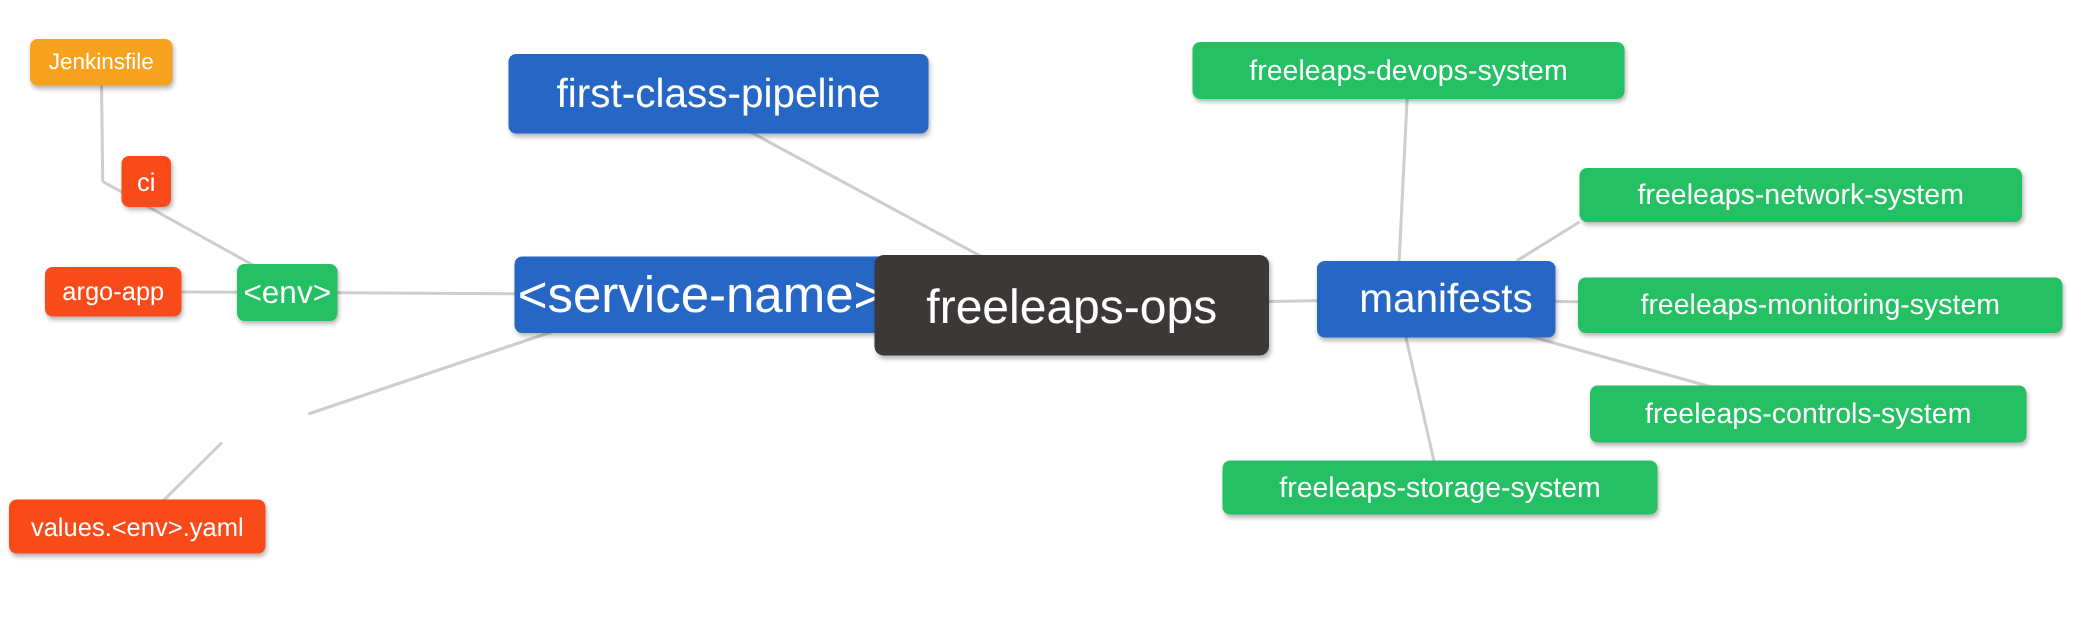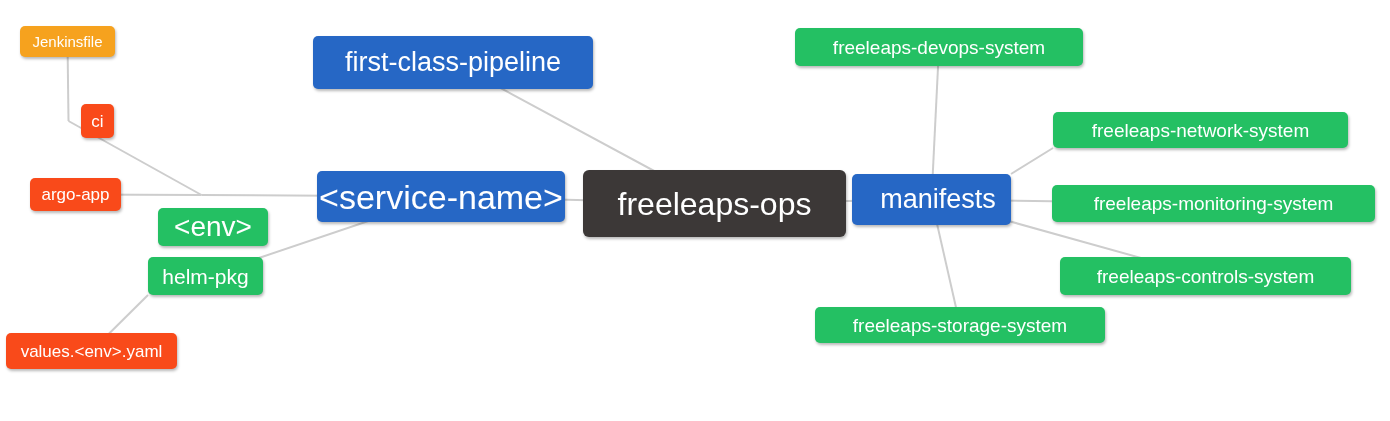--- a/index.html
+++ b/index.html
@@ -19,27 +19,27 @@
     white-space:nowrap;
     border-radius:5px;
     box-shadow:1px 2px 3px rgba(0,0,0,0.28);
     cursor:pointer;
     box-sizing:border-box;
     line-height:1;
   }
   .t-orange{background:var(--leaf_orange,#F6A21E);}
   .t-red{background:var(--leaf_red,#F94A1A);}
   .t-green{background:var(--leaf_green,#24C063);}
-  .t-blue{background:var(--branch_blue,#2667C5);}
+  .t-blue{background:var(--branch_blue,#2667C5);margin-left:26px;}
   .t-dark{background:var(--root_dark,#3C3837);border-radius:6px;}
 
   .n-jenkinsfile{left:20px;top:26px;width:95px;height:31px;font-size:15px;}
   .n-ci{left:52px;top:104px;width:33px;height:34px;font-size:17px;margin-left:29px;}
   .n-argo-app{left:30px;top:178px;width:91px;height:33px;font-size:17px;}
-  .n-env{left:158px;top:176px;width:110px;height:38px;font-size:28px;margin-top:32px;}
+  .n-env{left:158px;top:176px;width:67px;height:38px;font-size:21px;}
   .n-helm-pkg{left:148px;top:257px;width:115px;height:38px;font-size:21px;}
   .n-values{left:6px;top:333px;width:171px;height:36px;font-size:17px;}
   .n-first-class-pipeline{left:313px;top:36px;width:280px;height:53px;font-size:27px;}
   .n-service-name{left:317px;top:171px;width:248px;height:51px;font-size:34px;}
   .n-freeleaps-ops{left:583px;top:170px;width:263px;height:67px;font-size:32px;}
   .n-manifests{left:852px;top:174px;width:159px;height:51px;font-size:27px;padding-left:13px;}
   .n-devops{left:795px;top:28px;width:288px;height:38px;font-size:19px;}
   .n-network{left:1053px;top:112px;width:295px;height:36px;font-size:19px;}
   .n-monitoring{left:1052px;top:185px;width:323px;height:37px;font-size:19px;}
   .n-controls{left:1060px;top:257px;width:291px;height:38px;font-size:19px;}
@@ -63,21 +63,20 @@
       <line x1="1011" y1="174" x2="1053" y2="148" stroke="#CDCDCD" stroke-width="2"></line>
       <line x1="931.5" y1="199.5" x2="1213.5" y2="203.5" stroke="#CDCDCD" stroke-width="2"></line>
       <line x1="931.5" y1="199.5" x2="1205.5" y2="276" stroke="#CDCDCD" stroke-width="2"></line>
       <line x1="931.5" y1="199.5" x2="960" y2="325" stroke="#CDCDCD" stroke-width="2"></line>
     </svg>
 
   <div class="node t-orange n-jenkinsfile">Jenkinsfile</div>
   <div class="node t-red n-ci">ci</div>
   <div class="node t-red n-argo-app">argo-app</div>
   <div class="node t-green n-env">&lt;env&gt;</div>
-  <div class="node t-green n-helm-pkg">helm-pkg</div>
   <div class="node t-red n-values">values.&lt;env&gt;.yaml</div>
   <div class="node t-blue n-first-class-pipeline">first-class-pipeline</div>
   <div class="node t-blue n-service-name">&lt;service-name&gt;</div>
   <div class="node t-dark n-freeleaps-ops">freeleaps-ops</div>
   <div class="node t-blue n-manifests">manifests</div>
   <div class="node t-green n-devops">freeleaps-devops-system</div>
   <div class="node t-green n-network">freeleaps-network-system</div>
   <div class="node t-green n-monitoring">freeleaps-monitoring-system</div>
   <div class="node t-green n-controls">freeleaps-controls-system</div>
   <div class="node t-green n-storage">freeleaps-storage-system</div>

